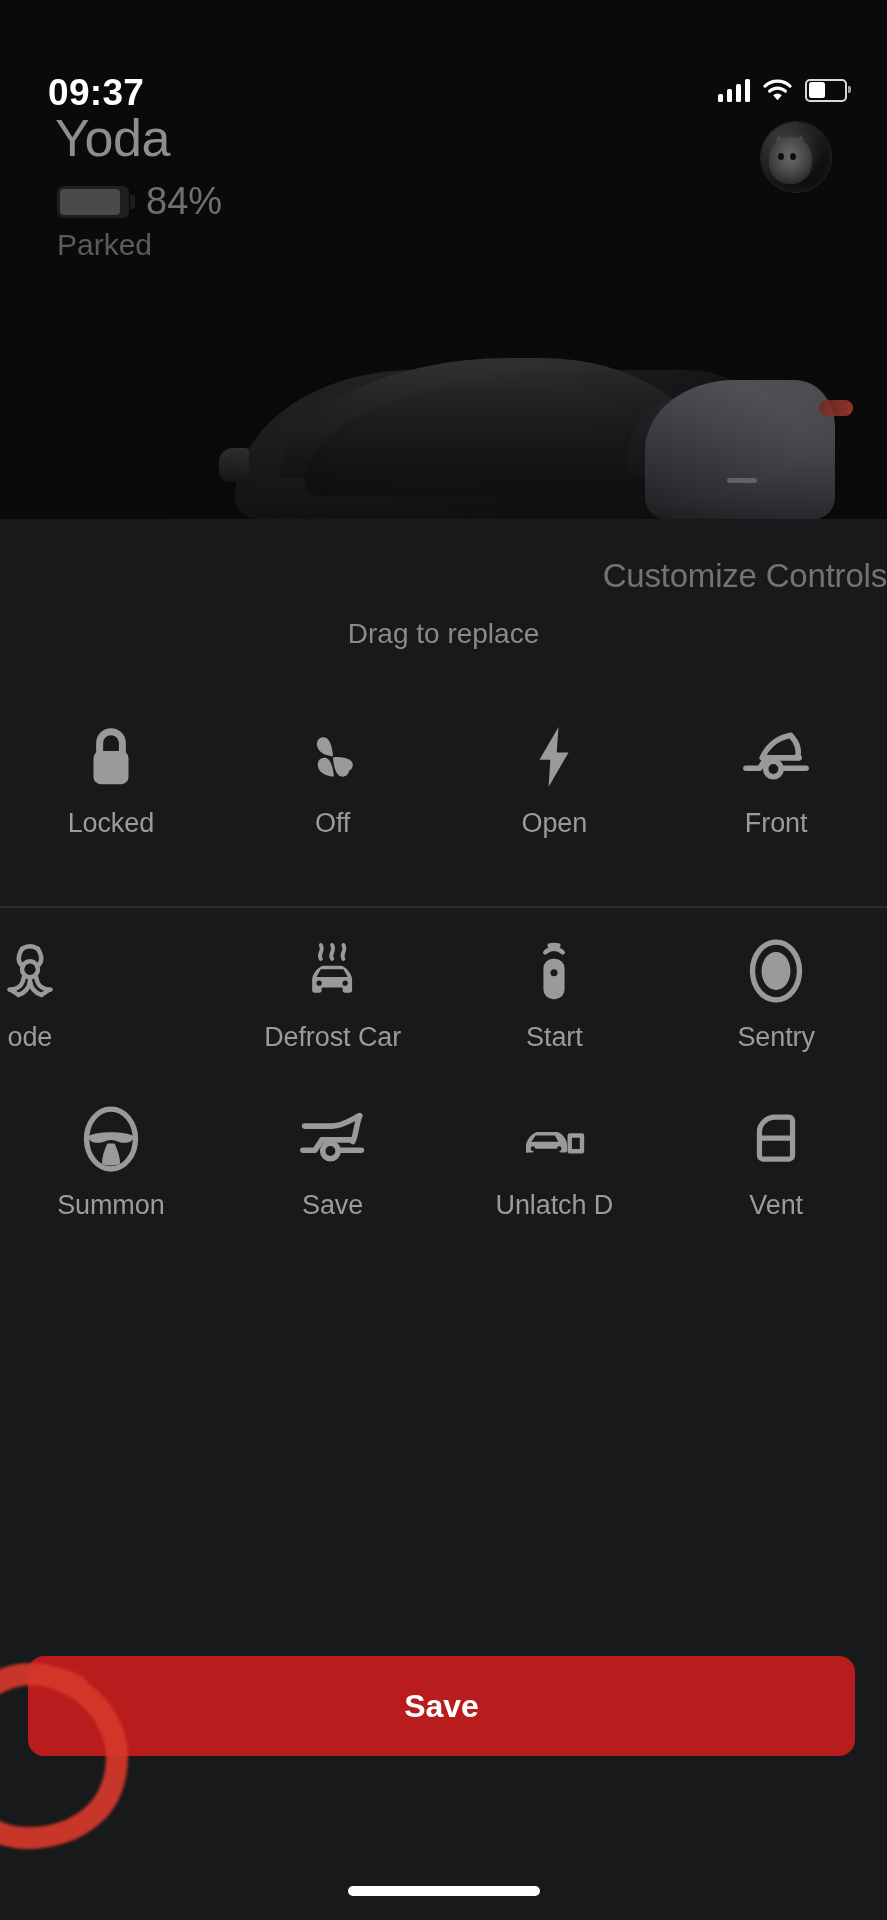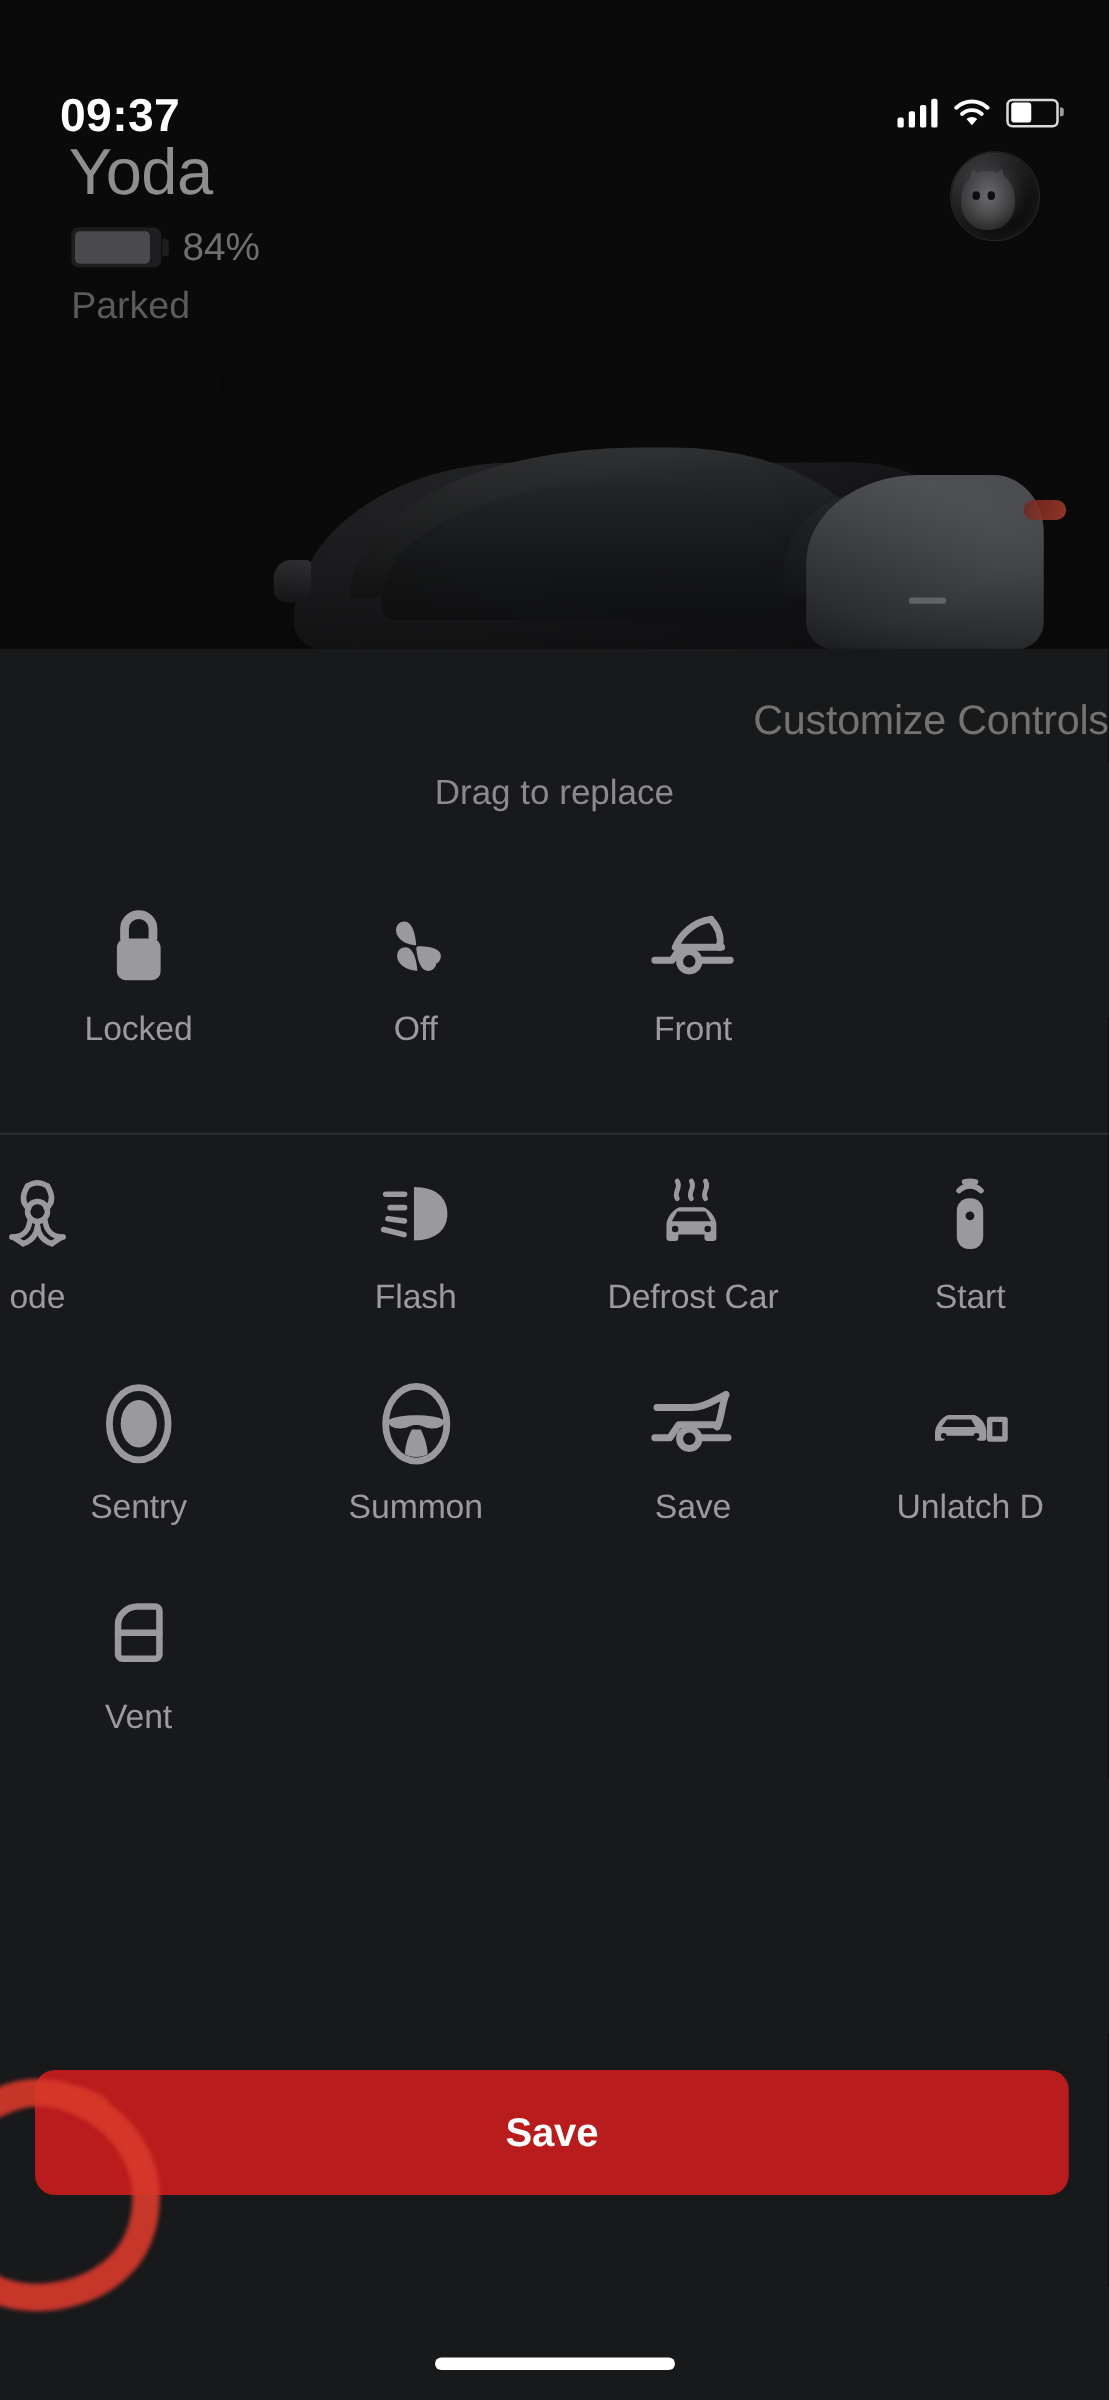--- a/index.html
+++ b/index.html
@@ -31,21 +31,21 @@
   
   .vehicle{position:absolute;top:0;left:0;right:0;height:520px;background:#0a0a0b;overflow:hidden;}
   .veh-name{
     position:absolute;left:55px;top:108px;
     font-size:52px;font-weight:500;color:#8e8e8f;letter-spacing:-0.4px;text-align:right;
   }
   .veh-batt-row{position:absolute;left:57px;top:180px;display:flex;align-items:center;gap:17px;}
   .vb-icon{width:72px;height:32px;border-radius:6px;background:#1e1e20;position:relative;}
   .vb-icon::after{content:"";position:absolute;right:-6px;top:9px;width:5px;height:14px;border-radius:0 3px 3px 0;background:#1e1e20;}
   .vb-icon .vb-fill{position:absolute;left:3px;top:3px;bottom:3px;width:84%;background:#4a4a4c;border-radius:4px;}
-  .veh-pct{font-size:31px;font-weight:500;color:#6f6f71;}
+  .veh-pct{font-size:38px;font-weight:500;color:#6f6f71;}
   .veh-state{position:absolute;left:57px;top:228px;font-size:30px;font-weight:400;color:#5b5b5d;}
 
   .avatar{
     position:absolute;right:55px;top:121px;width:70px;height:70px;border-radius:50%;
     overflow:hidden;background:#121214;border:1px solid #242428;
   }
   .avatar .ring{position:absolute;inset:0;border-radius:50%;
     background:radial-gradient(circle at 38% 34%, #4a4a4c 0%, #2c2c2e 30%, #141416 62%, #0d0d0f 100%);}
   .avatar .cat{position:absolute;left:11%;top:22%;width:62%;height:66%;border-radius:48% 48% 46% 46%;
     background:radial-gradient(ellipse at 50% 42%, #6a6a6c 0%, #4c4c4e 45%, #2a2a2c 100%);}
@@ -223,20 +223,28 @@
           <svg viewBox="0 0 70 70" width="60" height="60">
             <path class="gl" d="M35 34 C35 34 34 12 24 12 C15 12 13 24 22 30 C28 34 35 34 35 34Z"></path>
             <path class="gl" d="M36 35 C36 35 58 34 58 44 C58 53 46 55 40 46 C36 40 36 35 36 35Z"></path>
             <path class="gl" d="M34 36 C34 36 35 58 45 58 C54 58 56 46 47 40 C41 36 34 36 34 36Z" transform="rotate(180 35 47)"></path>
             <path class="gl" d="M35 36 C35 36 36 58 46 58 C55 58 57 46 48 40 C42 36 35 36 35 36Z"></path>
           </svg>
         </div>
         <div class="lb">Off</div>
       </div>
 
+      <div class="cell-item">
+        <div class="ic">
+          <svg viewBox="0 0 44 70" width="40" height="64">
+            <path class="gl" d="M27 2 L6 38 h12 L16 68 L38 30 H25 Z"></path>
+          </svg>
+        </div>
+        <div class="lb">Open</div>
+      </div>
 
       <div class="cell-item">
         <div class="ic">
           <svg viewBox="0 0 86 62" width="74" height="54">
             <path class="gs" style="stroke-width:6.5" d="M60 6 C44 8 32 20 27 32"></path>
             <path class="gs" style="stroke-width:6.5" d="M60 6 C68 14 70 24 68 32"></path>
             <path class="gs" style="stroke-width:6.5" d="M8 44 h16 l8 -12 h38"></path>
             <path class="gs" style="stroke-width:6.5" d="M50 44 h28"></path>
             <circle cx="40" cy="45" r="9" class="gs" style="stroke-width:6.5"></circle>
           </svg>
@@ -260,32 +268,20 @@
             <path class="gs" style="stroke-width:5" d="M22 62 C16 58 13 56 12 56"></path>
             <path class="gs" style="stroke-width:5" d="M58 56 C48 56 43 50 42 42"></path>
             <path class="gs" style="stroke-width:5" d="M48 62 C54 58 57 56 58 56"></path>
             <path class="gs" style="stroke-width:5" d="M22 62 C28 60 34 56 35 46"></path>
             <path class="gs" style="stroke-width:5" d="M48 62 C42 60 36 56 35 46"></path>
           </svg>
         </div>
         <div class="lb">ode</div>
       </div>
 
-      <div class="cell-item">
-        <div class="ic">
-          <svg viewBox="0 0 72 56" width="64" height="50">
-            <path class="gl" d="M34 4 C54 4 64 14 64 28 C64 42 54 52 34 52 Z"></path>
-            <rect x="6" y="8" width="22" height="5" rx="2.5" class="gl"></rect>
-            <rect x="10" y="20" width="18" height="5" rx="2.5" class="gl"></rect>
-            <rect x="8" y="31" width="20" height="5" rx="2.5" class="gl" transform="rotate(8 18 33)"></rect>
-            <rect x="4" y="42" width="24" height="5" rx="2.5" class="gl" transform="rotate(14 16 44)"></rect>
-          </svg>
-        </div>
-        <div class="lb">Flash</div>
-      </div>
 
 
       <div class="cell-item">
         <div class="ic">
           <svg viewBox="0 0 76 72" width="66" height="64">
             <path class="gs" style="stroke-width:4.5" d="M24 22 C20 16 28 13 24 6"></path>
             <path class="gs" style="stroke-width:4.5" d="M37 22 C33 16 41 13 37 6"></path>
             <path class="gs" style="stroke-width:4.5" d="M50 22 C46 16 54 13 50 6"></path>
             <path class="gl" d="M14 46 C14 40 20 32 26 30 h22 c6 2 12 10 12 16 v12 a3 3 0 0 1 -3 3 h-5 a3 3 0 0 1 -3 -3 v-3 H25 v3 a3 3 0 0 1 -3 3 h-5 a3 3 0 0 1 -3 -3 Z"></path>
             <path d="M24 34 h26 l5 9 H19 Z" fill="#18191b"></path>

